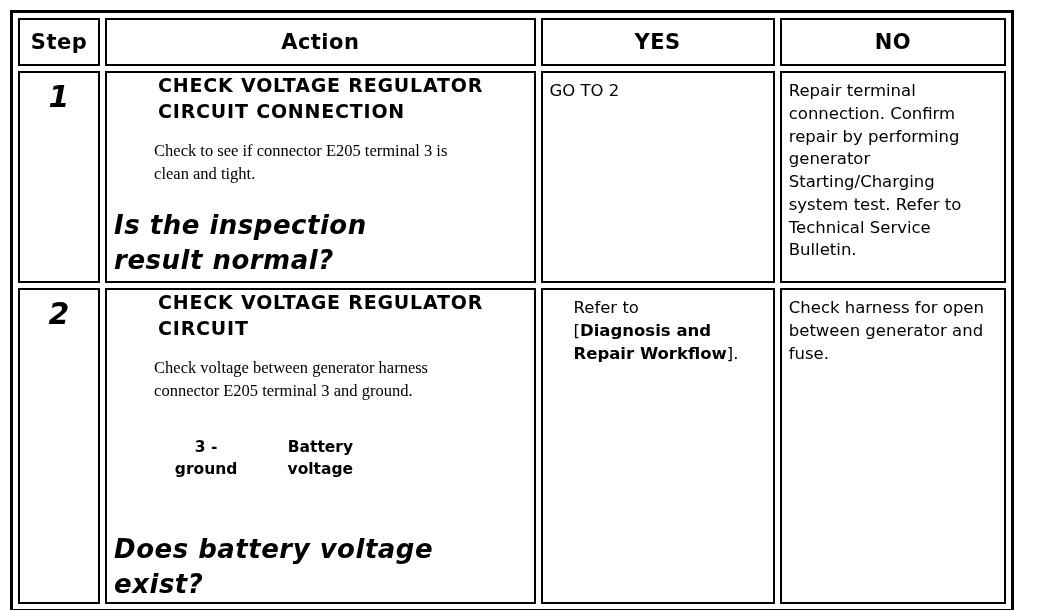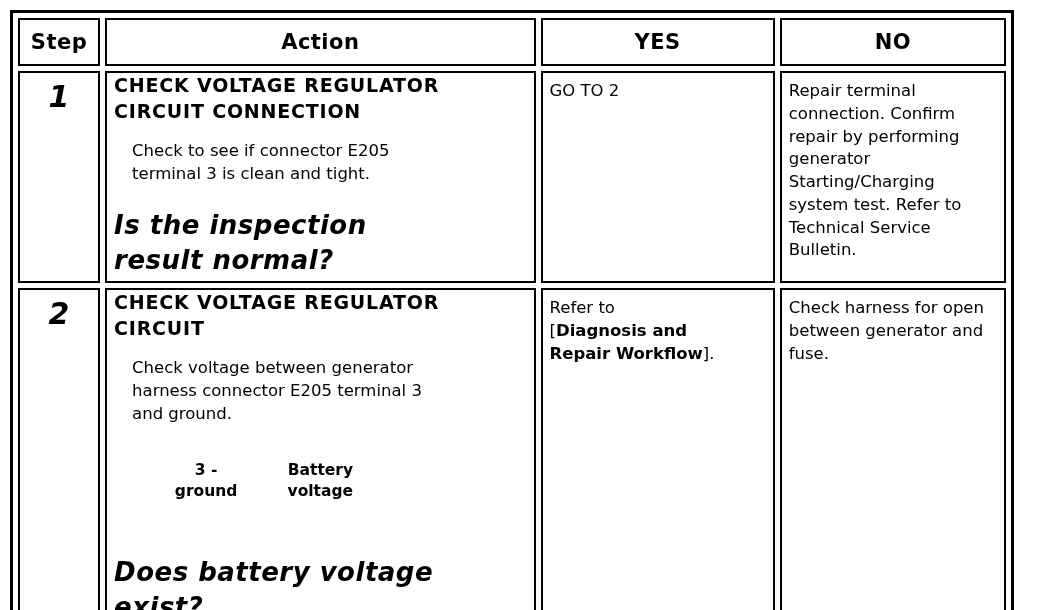--- a/index.html
+++ b/index.html
@@ -44,26 +44,28 @@
     padding-top: 6px;
   }
   td.action-cell { padding-left: 7px; }
 
   .action-title {
     font-weight: bold;
     font-size: 19px;
     letter-spacing: 0.8px;
     line-height: 1.35;
     max-width: 400px;
+    margin-left: 44px;
   }
   .action-detail {
     font-size: 16.5px;
     line-height: 1.38;
-    margin: 16px 0 0 18px;
+    margin: 16px 0 0 40px;
     max-width: 300px;
+    font-family: Liberation Serif, serif;
   }
   .action-question {
     font-weight: bold;
     font-style: italic;
     font-size: 26px;
     letter-spacing: 0.5px;
     line-height: 1.35;
     margin-top: 22px;
     max-width: 320px;
   }
@@ -78,21 +80,21 @@
     line-height: 1.4;
   }
   .mini-terminal { width: 74px; text-align: center; }
   .mini-value { width: 84px; text-align: right; }
 
   .yes-cell, .no-cell {
     font-size: 16.5px;
     line-height: 1.38;
     padding-top: 7px;
   }
-  .yes-ref { max-width: 180px; }
+  .yes-ref { max-width: 180px; margin-left: 24px; }
   .yes-ref b { font-weight: bold; }
 </style>
 </head>
 <body>
 
 <div class="page">
   <table class="doc-table">
     <colgroup>
       <col style="width:82px">
       <col style="width:430px">

